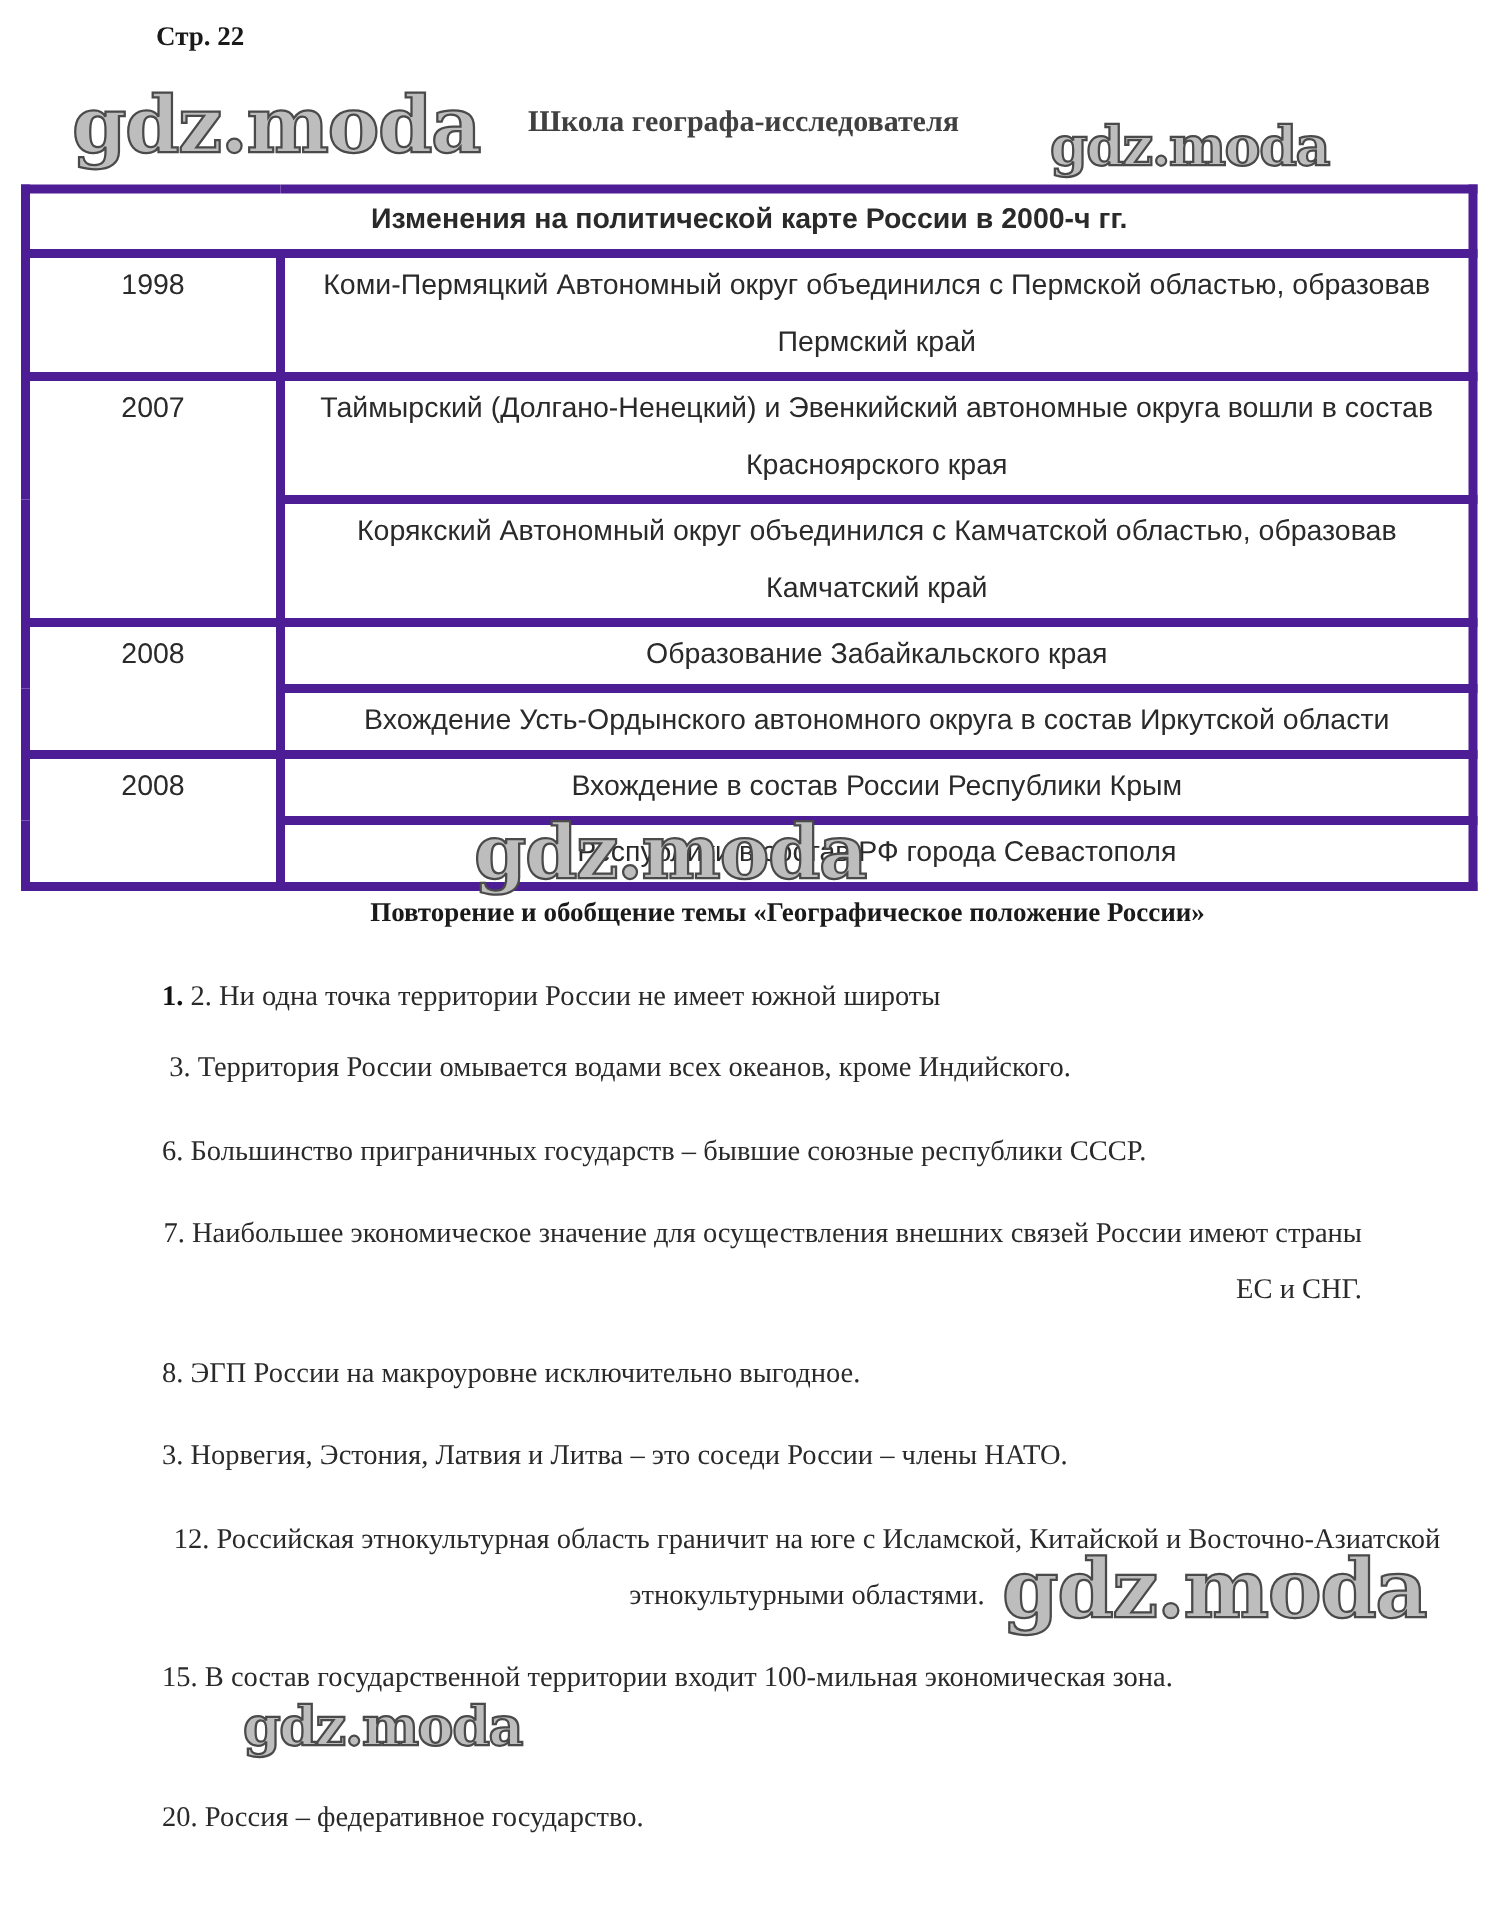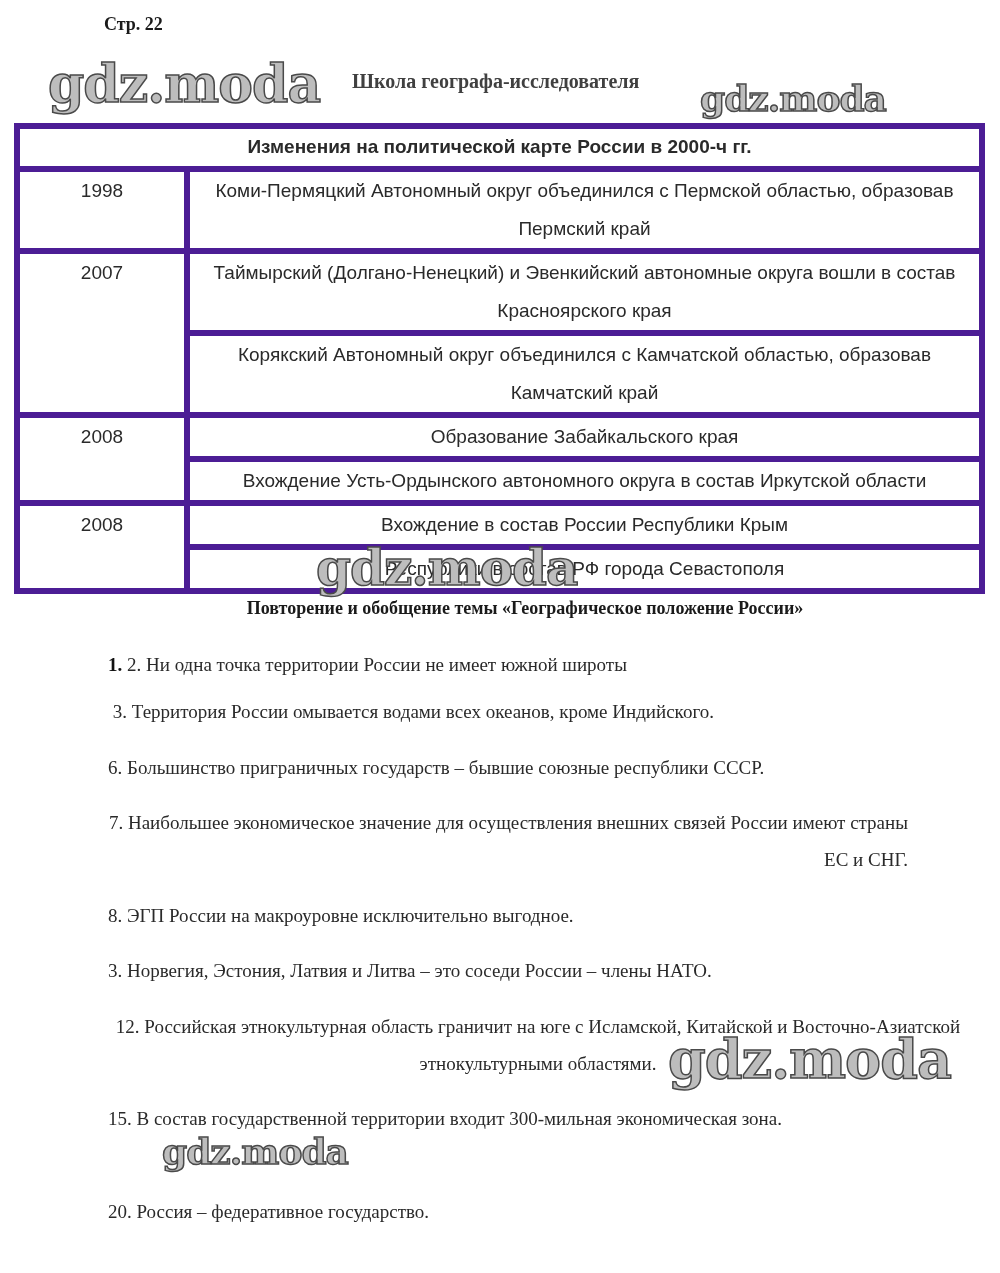--- a/index.html
+++ b/index.html
@@ -71,15 +71,15 @@
   <b>1.</b>
   <span>2. Ни одна точка территории России не имеет южной широты</span>
 </div>
 <div class="abs item" style="top:693px;white-space:pre;"> 3. Территория России омывается водами всех океанов, кроме Индийского.</div>
 <div class="abs item" style="top:749px;">6. Большинство приграничных государств – бывшие союзные республики СССР.</div>
 <div class="abs item" style="top:804px;width:800px;text-align:right;">7. Наибольшее экономическое значение для осуществления внешних связей России имеют страны ЕС и СНГ.</div>
 <div class="abs item" style="top:897px;">8. ЭГП России на макроуровне исключительно выгодное.</div>
 <div class="abs item" style="top:952px;">3. Норвегия, Эстония, Латвия и Литва – это соседи России – члены НАТО.</div>
 <div class="abs item" style="top:1008px;width:860px;text-align:center;">12. Российская этнокультурная область граничит на юге с Исламской, Китайской и Восточно-Азиатской этнокультурными областями.</div>
 <div class="abs wm" style="left:668px;top:1032px;font-size:54px;">gdz.moda</div>
-<div class="abs item" style="top:1100px;width:800px;">15. В состав государственной территории входит 300-мильная экономическая зона.</div>
+<div class="abs item" style="top:1100px;width:800px;">15. В состав государственной территории входит 100-мильная экономическая зона.</div>
 <div class="abs wm" style="left:162px;top:1133px;font-size:36px;">gdz.moda</div>
 <div class="abs item" style="top:1193px;">20. Россия – федеративное государство.</div>
 
 </body></html>

